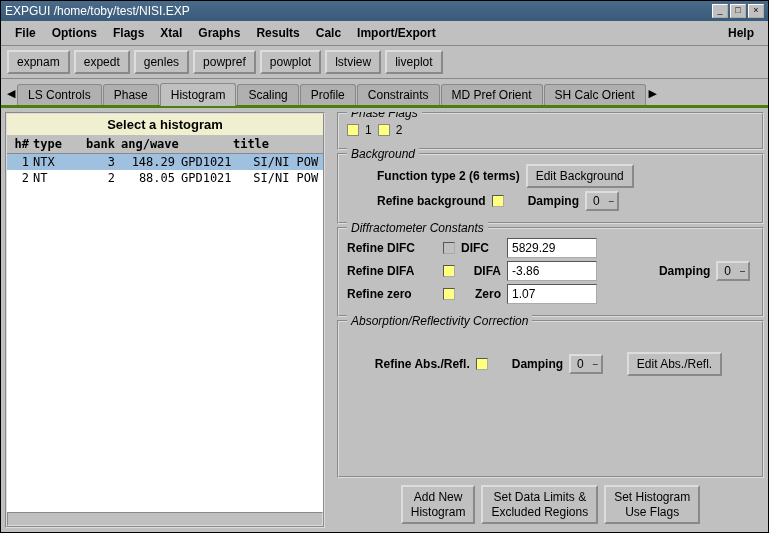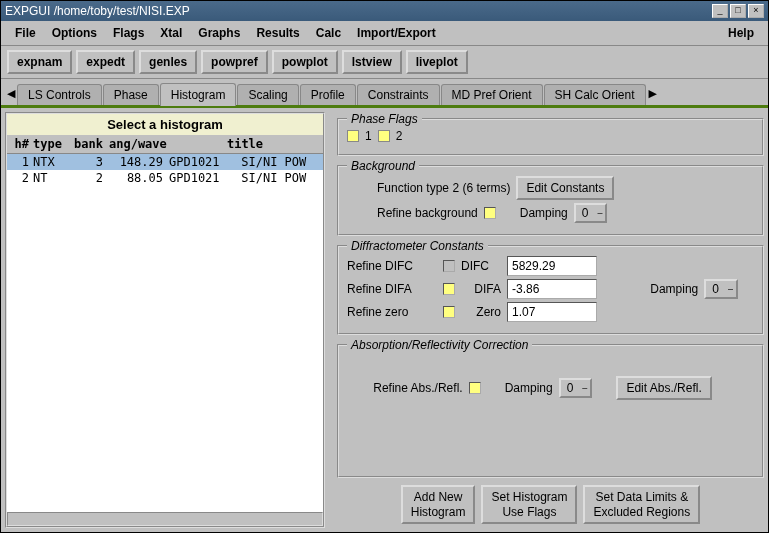--- a/index.html
+++ b/index.html
@@ -5,54 +5,54 @@
 * { box-sizing: border-box; margin: 0; padding: 0; }
 body { font-family: "Helvetica", Arial, sans-serif; font-size: 12px; background: #fff; }
 .window { width: 769px; height: 533px; border: 1px solid #000; background: #3b82f6; display: flex; flex-direction: column; }
 .titlebar { background: linear-gradient(#4a6a8a, #3a5a7a); color: #fff; padding: 3px 4px; font-size: 12px; display: flex; justify-content: space-between; align-items: center; }
 .titlebar-buttons { display: flex; gap: 2px; }
 .titlebar-btn { width: 16px; height: 14px; background: #c0c0c0; border: 1px outset #fff; font-size: 9px; text-align: center; line-height: 11px; color: #000; cursor: pointer; }
 .menubar { background: #c0c0c0; padding: 3px 6px; display: flex; gap: 0; border-bottom: 1px solid #888; }
 .menu-item { padding: 2px 8px; cursor: pointer; font-weight: bold; }
 .menu-spacer { flex: 1; }
 .toolbar { background: #c0c0c0; padding: 4px 6px; display: flex; gap: 4px; border-bottom: 1px solid #888; }
-.toolbtn { border: 2px outset #ddd; background: #c0c0c0; padding: 3px 8px; cursor: pointer; font-size: 12px; font-weight: bold; }
+.toolbtn { border: 2px outset #ddd; background: #c0c0c0; padding: 3px 8px; cursor: pointer; font-size: 12px; }
 .tabbar { background: #c0c0c0; padding: 3px 4px 0 4px; display: flex; align-items: flex-end; position: relative; }
 .tab { border: 1px solid #888; border-bottom: none; background: #b0b0b0; padding: 3px 10px; margin-right: 1px; cursor: pointer; font-size: 12px; border-radius: 3px 3px 0 0; white-space: nowrap; }
 .tab.active { background: #c0c0c0; padding-top: 4px; padding-bottom: 4px; position: relative; top: 1px; }
 .tab-arrow { width: 12px; align-self: center; cursor: pointer; font-size: 11px; padding: 0 2px; }
 .content { flex: 1; display: flex; background: #c0c0c0; padding: 4px; gap: 12px; border-top: 3px solid #4d7c0f; overflow: hidden; }
 .left-panel { width: 320px; display: flex; flex-direction: column; border: 2px groove #ddd; }
 .select-header { background: #f0f0d0; text-align: center; font-weight: bold; padding: 3px; font-size: 13px; }
 .table-head { display: flex; background: #c0c0c0; font-family: monospace; font-size: 12px; padding: 2px 2px; font-weight: bold; border-bottom: 1px solid #888; }
 .table-body { flex: 1; background: #fff; overflow-y: auto; font-family: monospace; font-size: 12px; }
 .trow { display: flex; padding: 1px 2px; cursor: pointer; white-space: pre; }
 .trow.selected { background: #a0c0e0; }
 .c-h { width: 24px; text-align: right; padding-right: 4px; }
 .c-type { width: 40px; }
-.c-bank { width: 36px; text-align: right; padding-right: 6px; }
+.c-bank { width: 36px; text-align: right; padding-right: 6px; margin-left: 12px; }
 .c-ang { width: 60px; text-align: right; padding-right: 6px; }
 .c-title { flex: 1; overflow: hidden; }
 .sb-h { height: 14px; background: #c0c0c0; border: 1px inset #ddd; }
 .right-panel { flex: 1; display: flex; flex-direction: column; gap: 3px; overflow: hidden; }
-.group { border: 2px groove #ddd; padding: 6px 24px 8px 8px; position: relative; margin-top: 6px; }
+.group { border: 2px groove #ddd; padding: 6px 12px 8px 8px; position: relative; }
 .group-title { position: absolute; top: -8px; left: 8px; background: #c0c0c0; padding: 0 4px; font-style: italic; font-size: 12px; }
 .row { display: flex; align-items: center; gap: 6px; margin: 3px 0; }
 .phase-cb { width: 12px; height: 12px; background: #ffff80; border: 1px solid #888; display: inline-block; }
 .cb { width: 12px; height: 12px; border: 1px inset #aaa; background: #c0c0c0; display: inline-block; }
 .cb.on { background: #ffff80; }
 .btn { border: 2px outset #ddd; background: #c0c0c0; padding: 3px 8px; cursor: pointer; font-size: 12px; }
 .txt { border: 1px inset #aaa; background: #fff; padding: 2px 4px; font-size: 12px; width: 90px; font-family: sans-serif; }
 .spin { display: inline-flex; align-items: center; border: 2px outset #ddd; background: #c0c0c0; }
 .spin .val { padding: 1px 6px; }
 .spin .arr { font-size: 9px; padding: 0 3px; cursor: pointer; }
 .bottom-btns { display: flex; gap: 6px; justify-content: center; padding: 4px 0; }
 .bottom-btns .btn { text-align: center; line-height: 1.2; }
 .label { font-size: 12px; }
-.bold { font-weight: normal; }
+.bold { font-weight: bold; }
 .indent { margin-left: 30px; }
 </style>
 </head>
 <body>
 
 <div class="window">
   <div class="titlebar">
     <span>EXPGUI /home/toby/test/NISI.EXP</span>
     <div class="titlebar-buttons">
       <div class="titlebar-btn">_</div>
@@ -134,21 +134,21 @@
           <span class="label">1</span>
           <span class="phase-cb"></span>
           <span class="label">2</span>
         </div>
       </div>
 
       <div class="group">
         <span class="group-title">Background</span>
         <div class="row indent">
           <span class="label bold">Function type 2  (6 terms)</span>
-          <button class="btn">Edit Constants</button>
+          <button class="btn">Edit Background</button>
         </div>
         <div class="row indent">
           <span class="label bold">Refine background</span>
           <span class="cb on"></span>
           <span style="width:12px"></span>
           <span class="label bold">Damping</span>
           <span class="spin">
               <span class="val">0</span>
               <span class="arr">–</span>
             </span>
@@ -195,20 +195,20 @@
               <span class="arr">–</span>
             </span>
           <span style="width:12px"></span>
           <button class="btn">Edit Abs./Refl.</button>
         </div>
       </div>
 
       <div class="bottom-btns">
         <button class="btn" style="white-space:pre">Add New
 Histogram</button>
+        <button class="btn" style="white-space:pre">Set Data Limits &amp;
+Excluded Regions</button>
         <button class="btn" style="white-space:pre">Set Histogram
 Use Flags</button>
-        <button class="btn" style="white-space:pre">Set Data Limits &amp;
-Excluded Regions</button>
       </div>
     </div>
   </div>
 </div>
 
 </body></html>

